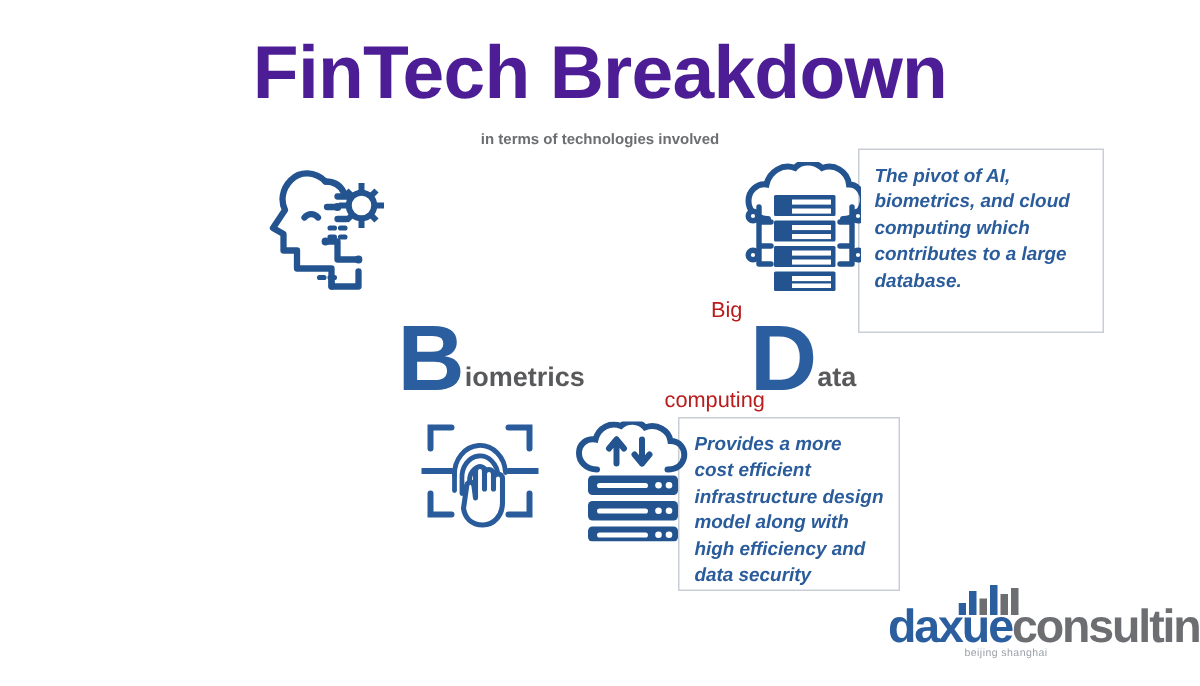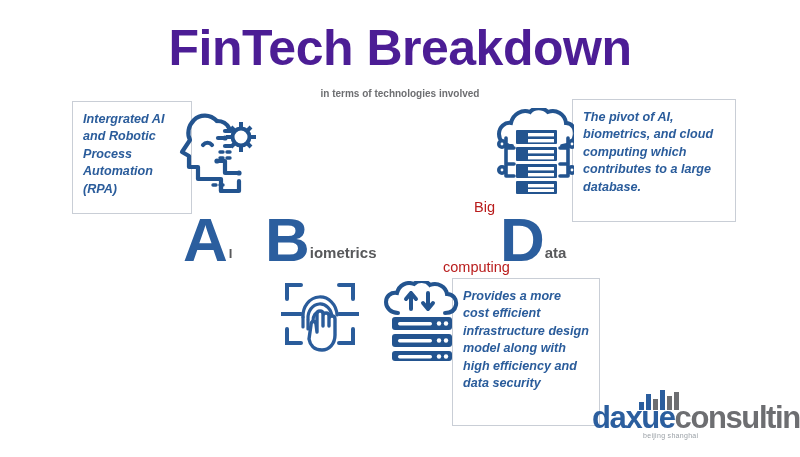--- a/index.html
+++ b/index.html
@@ -52,37 +52,37 @@
     font-style: italic;
     font-weight: bold;
     font-size: 12.6px;
     line-height: 1.38;
     padding: 9px 10px 8px 10px;
     z-index: 3;
   }
   #callout-ai      { left: 72px;  top: 101px; width: 120px; height: 113px; }
   #callout-bigdata { left: 572px; top: 99px;  width: 164px; height: 123px; }
   #callout-bio     { left: 134px; top: 269px; width: 154px; height: 123px; }
-  #callout-cloud   { left: 452px; top: 278px; width: 148px; height: 148px; }
+  #callout-cloud   { left: 452px; top: 278px; width: 148px; height: 116px; }
 
   
   .letter-block {
     position: absolute;
     z-index: 2;
     white-space: nowrap;
   }
   .big-letter {
     font-size: 62px;
     font-weight: bold;
     color: #2b5e9e;
     line-height: 1;
     letter-spacing: -1px;
   }
   .letter-tail {
-    font-size: 15px;
+    font-size: 18px;
     font-weight: bold;
     color: #58595b;
     position: relative;
     top: -3px;
     left: 1px;
   }
   .letter-tail-sm {
     font-size: 13px;
     font-weight: bold;
     color: #58595b;
@@ -152,30 +152,26 @@
   }
 </style>
 </head>
 <body>
 
 <div id="canvas">
 
   <div class="title">FinTech Breakdown</div>
   <div class="subtitle">in terms of technologies involved</div>
 
-  <div class="callout" id="callout-ai">Intergrated AI and Robotic Process Automation (RPA)</div>
 
   <div class="callout" id="callout-bigdata">The pivot of AI, biometrics, and cloud computing which contributes to a large database.</div>
 
 
   <div class="callout" id="callout-cloud">Provides a more cost efficient infrastructure design model along with high efficiency and data security</div>
 
-  <div class="letter-block" id="block-a">
-    <span class="big-letter">A</span><span class="letter-tail-sm">I</span>
-  </div>
 
   <div class="letter-block" id="block-b">
     <span class="big-letter">B</span><span class="letter-tail">iometrics</span>
   </div>
 
   <div class="sub-word" id="word-computing">computing</div>
 
   <div class="sub-word" id="word-big">Big</div>
   <div class="letter-block" id="block-d">
     <span class="big-letter">D</span><span class="letter-tail">ata</span>

